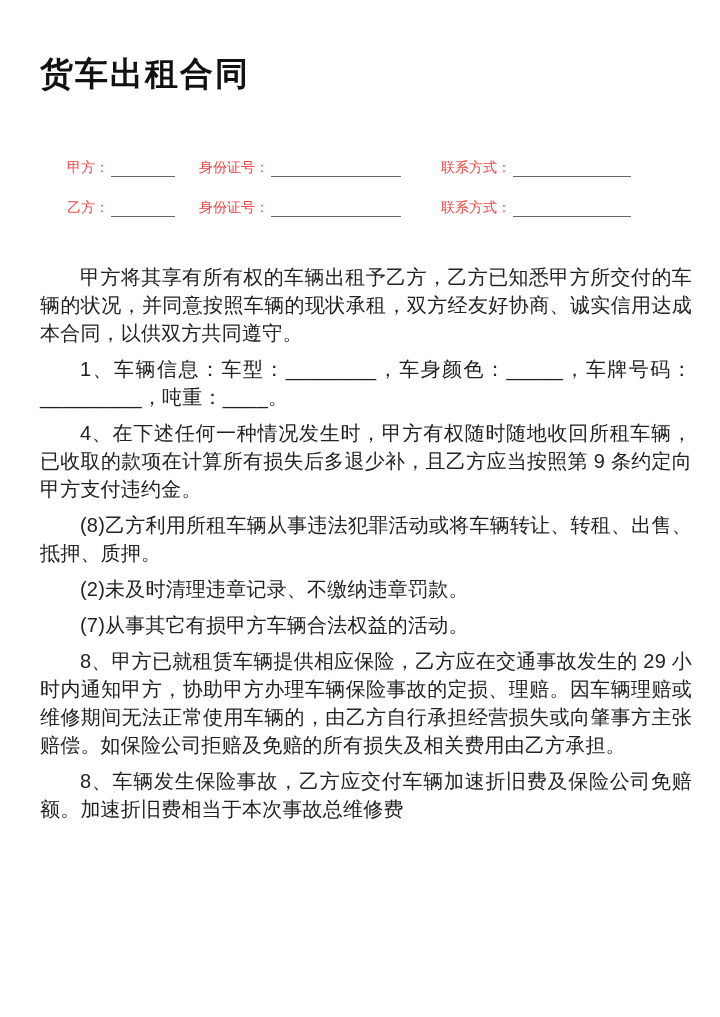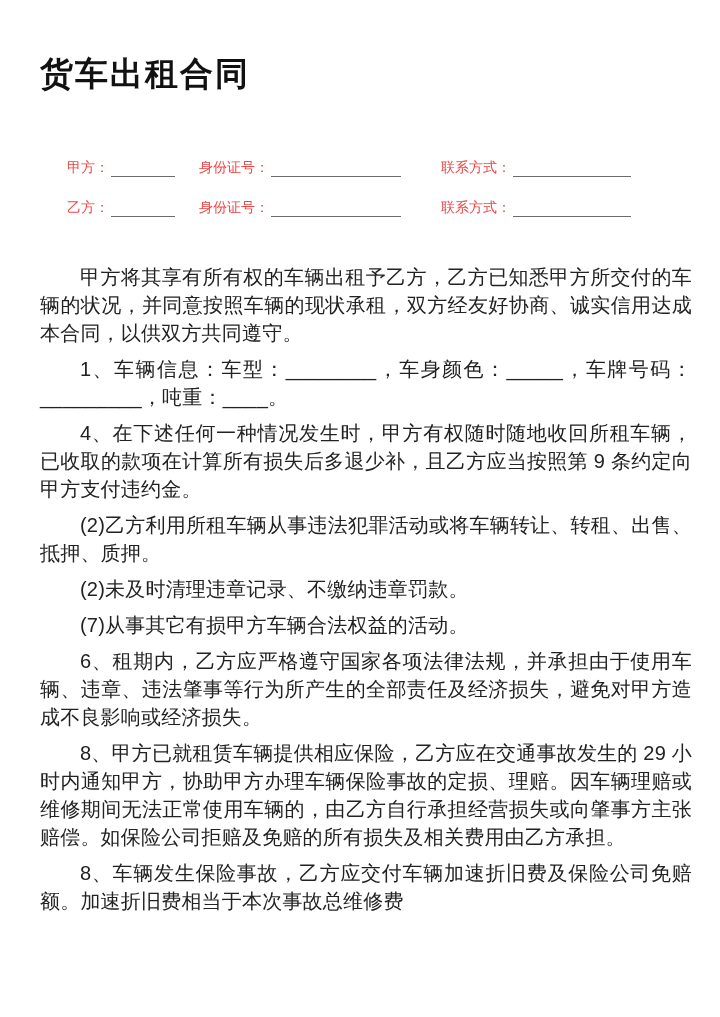--- a/index.html
+++ b/index.html
@@ -92,21 +92,20 @@
       <span class="lbl">联系方式：</span>
       <span class="blank contact-blank"></span>
     </div>
 
   </div>
 
   <div class="body-text">
     <p>甲方将其享有所有权的车辆出租予乙方，乙方已知悉甲方所交付的车辆的状况，并同意按照车辆的现状承租，双方经友好协商、诚实信用达成本合同，以供双方共同遵守。</p>
     <p>1、车辆信息：车型：________，车身颜色：_____，车牌号码：_________，吨重：____。</p>
     <p>4、在下述任何一种情况发生时，甲方有权随时随地收回所租车辆，已收取的款项在计算所有损失后多退少补，且乙方应当按照第 9 条约定向甲方支付违约金。</p>
-    <p>(2)乙方利用所租车辆从事违法犯罪活动或将车辆转让、转租、出售、抵押、质押。</p>
+    <p>(8)乙方利用所租车辆从事违法犯罪活动或将车辆转让、转租、出售、抵押、质押。</p>
     <p>(2)未及时清理违章记录、不缴纳违章罚款。</p>
     <p>(7)从事其它有损甲方车辆合法权益的活动。</p>
-    <p>6、租期内，乙方应严格遵守国家各项法律法规，并承担由于使用车辆、违章、违法肇事等行为所产生的全部责任及经济损失，避免对甲方造成不良影响或经济损失。</p>
     <p>8、甲方已就租赁车辆提供相应保险，乙方应在交通事故发生的 29 小时内通知甲方，协助甲方办理车辆保险事故的定损、理赔。因车辆理赔或维修期间无法正常使用车辆的，由乙方自行承担经营损失或向肇事方主张赔偿。如保险公司拒赔及免赔的所有损失及相关费用由乙方承担。</p>
     <p>8、车辆发生保险事故，乙方应交付车辆加速折旧费及保险公司免赔额。加速折旧费相当于本次事故总维修费</p>
   </div>
 
 </div>
 
 </body></html>

